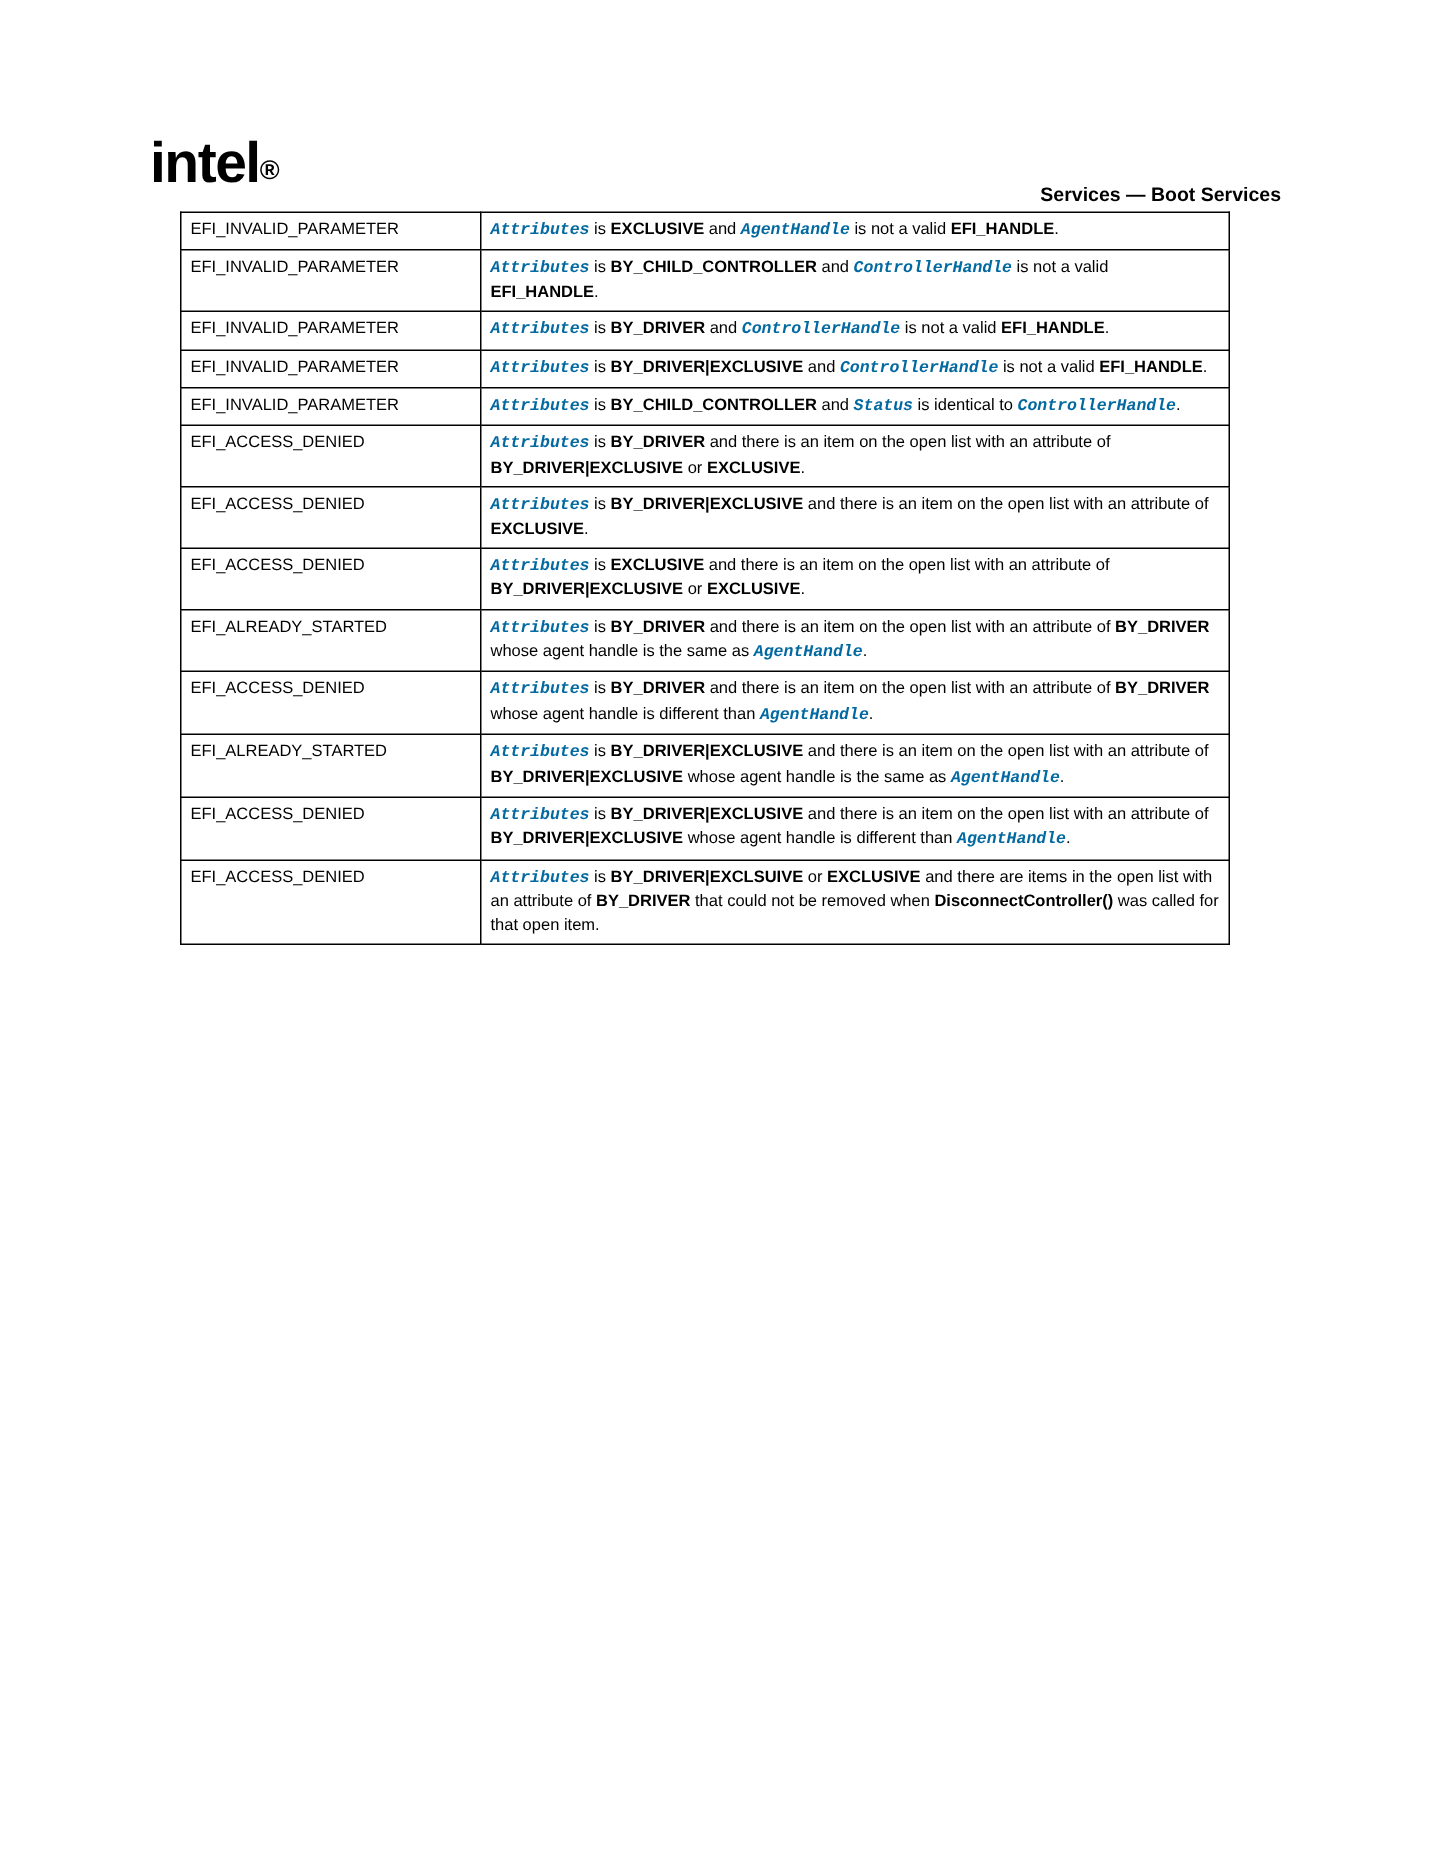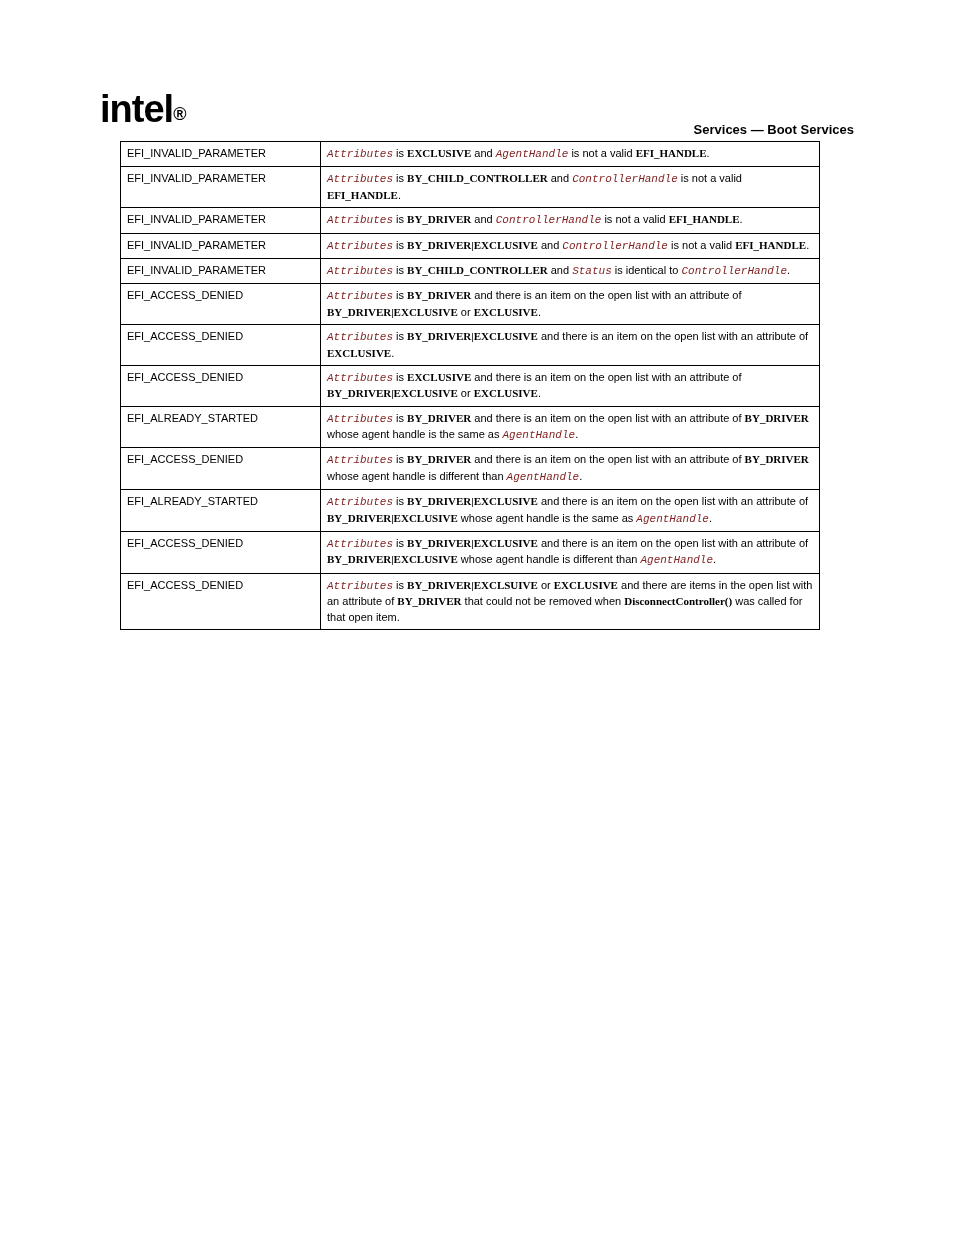--- a/index.html
+++ b/index.html
@@ -58,27 +58,28 @@
     border: 1px solid #000;
     padding: 4px 6px;
     vertical-align: top;
     line-height: 1.4;
   }
   table.codes td.code-col {
     width: 200px;
     font-family: Arial, sans-serif;
   }
   .mb {
-    font-family: Liberation Serif, serif;
+    font-family: Liberation Sans, sans-serif;
     font-weight: bold;
   }
   .mi {
     font-family: "Courier New", monospace;
     font-style: italic;
-    color: #7f1d1d;
+    color: #0369a1;
+    font-weight: bold;
   }
   .footer {
     position: absolute;
     bottom: 40px;
     left: 100px;
     right: 100px;
     font-size: 13px;
     display: flex;
     justify-content: space-between;
   }

